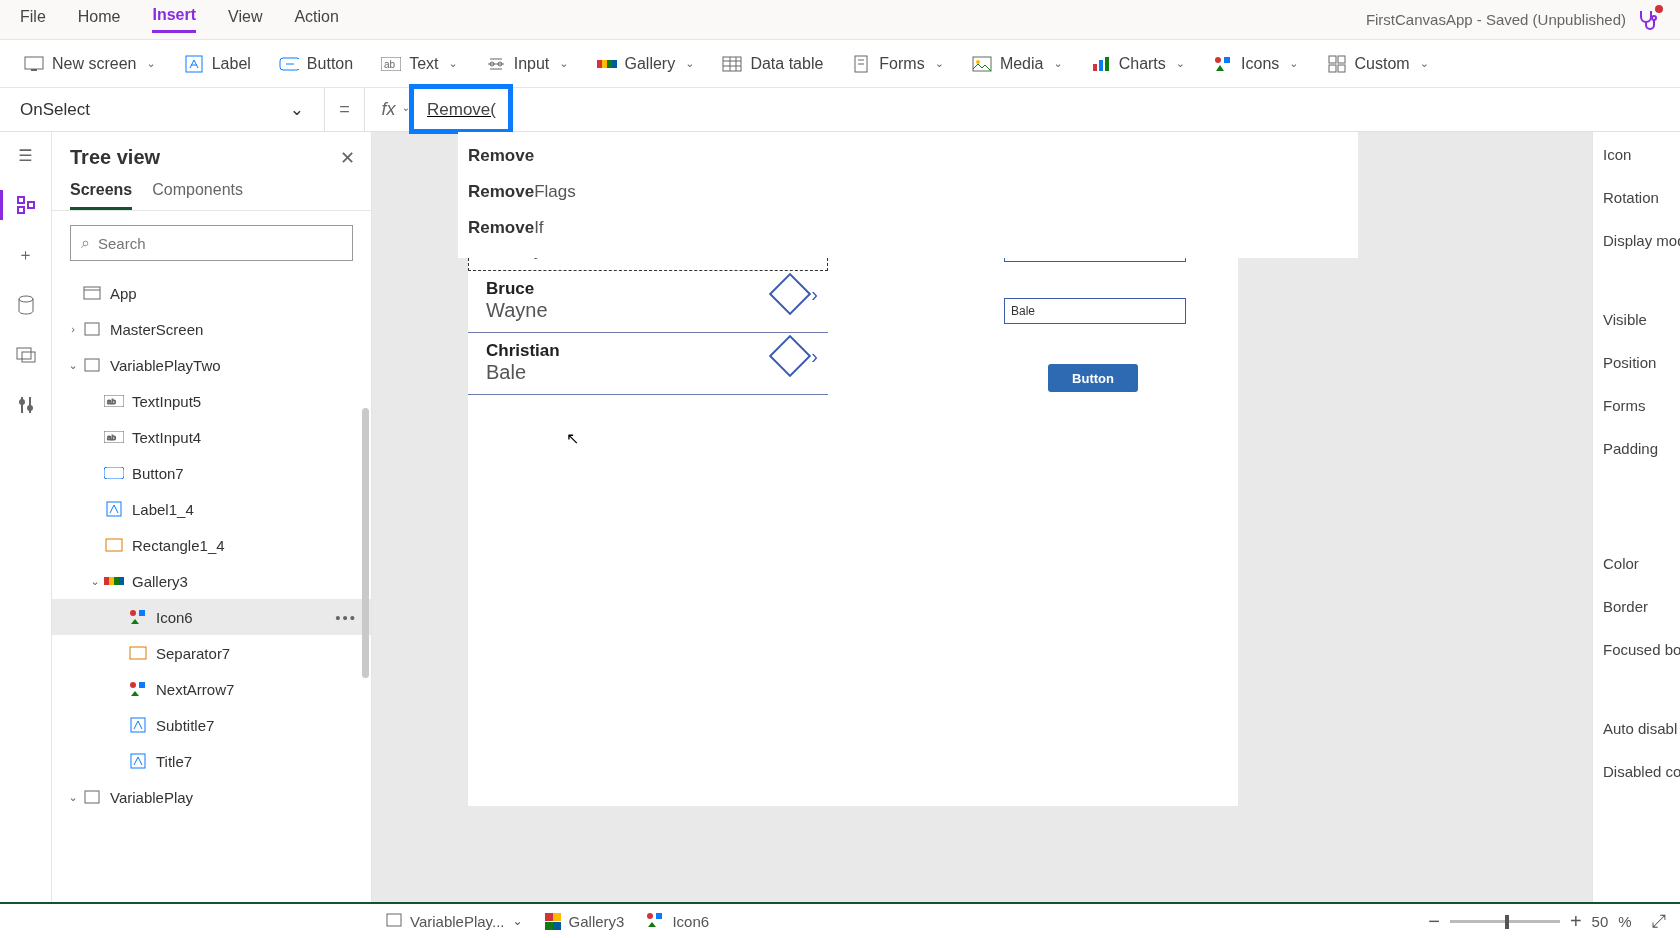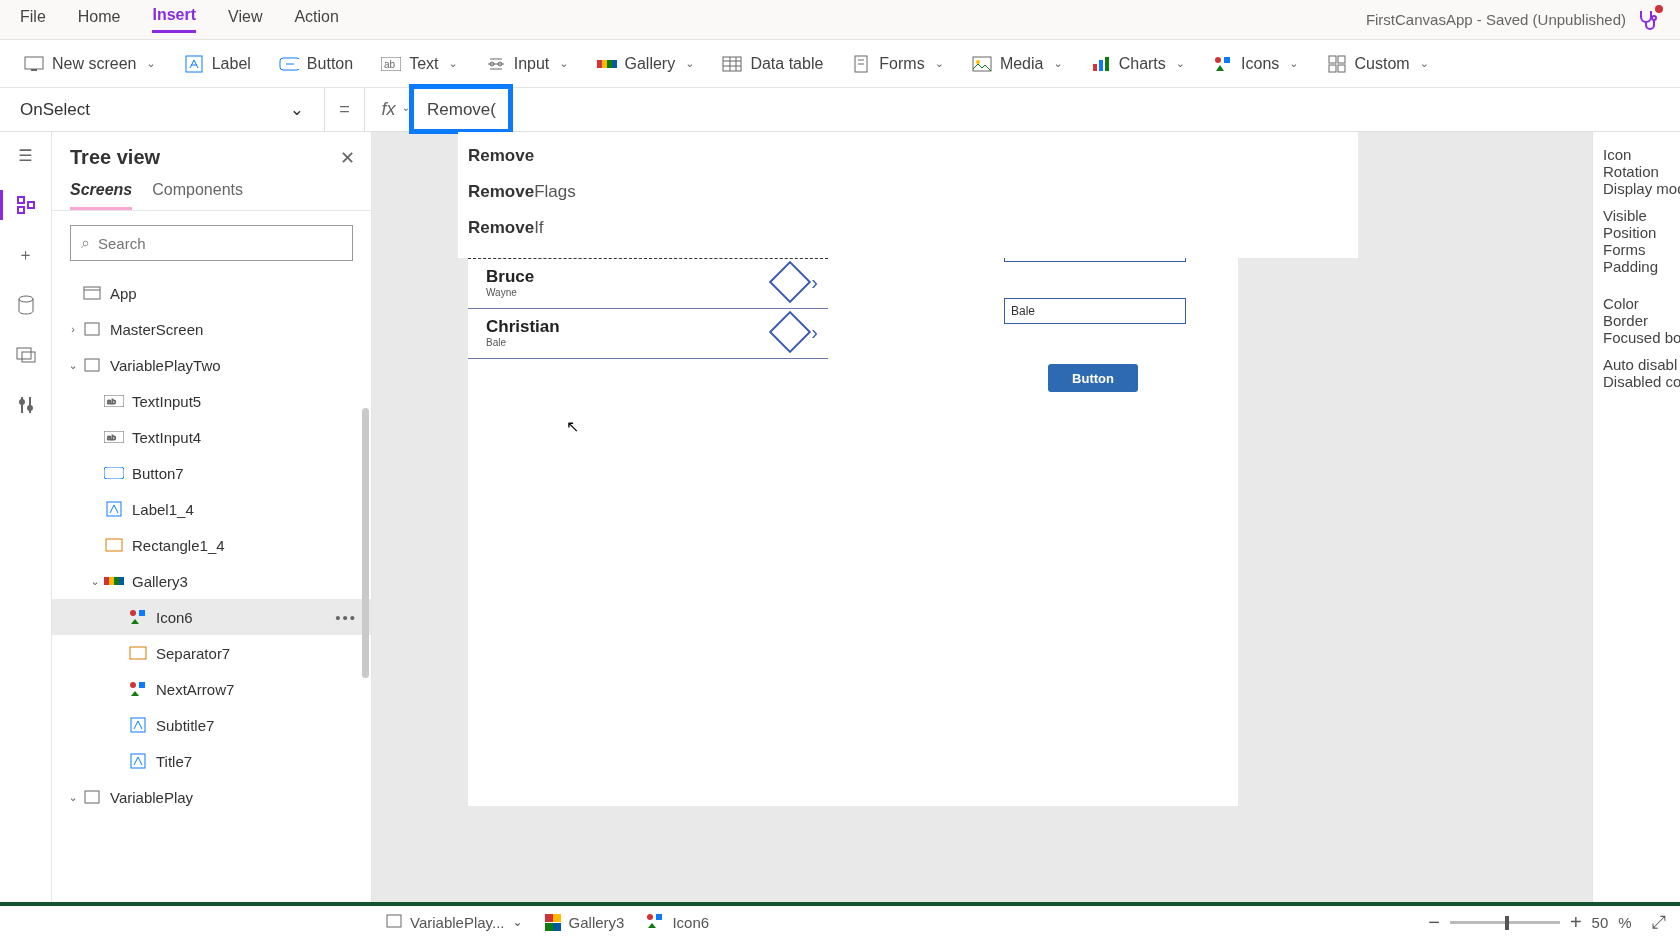--- a/index.html
+++ b/index.html
@@ -18,21 +18,21 @@
 .ribbon .rb-item { display: flex; align-items: center; gap: 8px; margin-right: 28px; color: #444; font-size: 16px; cursor: pointer; }
 .ribbon .rb-item .ico { width: 20px; height: 20px; display: inline-flex; align-items: center; justify-content: center; }
 .ribbon .chev { font-size: 11px; color: #666; margin-left: 2px; }
 
 
 .formulabar { height: 44px; display: flex; align-items: stretch; border-bottom: 1px solid #e0e0e0; background: #fff; }
 .propselect { width: 325px; display: flex; align-items: center; justify-content: space-between; padding: 0 20px; border-right: 1px solid #e0e0e0; font-size: 17px; color: #333; cursor: pointer; }
 .eq { width: 40px; display: flex; align-items: center; justify-content: center; font-size: 18px; color: #666; border-right: 1px solid #e0e0e0; }
 .fx { width: 48px; display: flex; align-items: center; justify-content: center; font-style: italic; font-size: 18px; color: #666; border-right: 1px solid #e0e0e0; position: relative; }
 .fx .chev { position: absolute; right: 2px; top: 14px; font-size: 10px; }
-.formula-wrap { flex: 1; display: flex; align-items: center; position: relative; }
+.formula-wrap { flex: 1; display: flex; align-items: center; position: relative; text-decoration: underline; }
 .formula-highlight { position: absolute; left: -4px; top: -4px; width: 104px; height: 50px; border: 5px solid #0a7bff; background: transparent; z-index: 5; pointer-events: none; }
 .formula-input { width: 100%; height: 100%; border: none; outline: none; padding: 0 14px; font-size: 17px; color: #444; }
 
 
 .autocomplete { position: absolute; left: 458px; top: 132px; width: 900px; background: #fff; z-index: 20; padding: 6px 0 12px 0; }
 .autocomplete .ac-item { padding: 8px 10px; font-size: 17px; color: #555; cursor: pointer; }
 .autocomplete .ac-item b { font-weight: 700; color: #333; }
 
 
 .body { display: flex; height: calc(938px - 40px - 48px - 44px - 36px); }
@@ -41,21 +41,21 @@
 .leftrail .rail-ico.active { color: #8a2be2; position: relative; }
 .leftrail .rail-ico.active::before { content:''; position: absolute; left: -15px; top: -4px; width: 3px; height: 30px; background: #8a2be2; }
 
 
 .treepanel { width: 320px; border-right: 1px solid #e5e5e5; background: #fff; display: flex; flex-direction: column; position: relative; }
 .treepanel .tp-head { display: flex; align-items: center; justify-content: space-between; padding: 14px 16px 6px 18px; }
 .treepanel .tp-title { font-size: 20px; font-weight: 600; color: #333; }
 .treepanel .tp-close { font-size: 18px; color: #666; cursor: pointer; }
 .treepanel .tp-tabs { display: flex; gap: 20px; padding: 6px 18px 0 18px; border-bottom: 1px solid #e5e5e5; }
 .treepanel .tp-tab { padding-bottom: 8px; font-size: 16px; color: #666; cursor: pointer; }
-.treepanel .tp-tab.active { color: #333; font-weight: 600; border-bottom: 3px solid #f9a8d4; font-style: italic; }
+.treepanel .tp-tab.active { color: #333; font-weight: 600; border-bottom: 3px solid #14532d; }
 .treepanel .tp-search { margin: 14px 18px; border: 1px solid #999; height: 36px; display: flex; align-items: center; padding: 0 10px; gap: 8px; }
 .treepanel .tp-search input { border: none; outline: none; flex: 1; font-size: 15px; }
 .treepanel .tree { flex: 1; overflow-y: auto; padding-bottom: 10px; }
 .treepanel .tree .node { display: flex; align-items: center; height: 36px; font-size: 15px; color: #333; cursor: pointer; }
 .treepanel .tree .node .twisty { width: 18px; text-align: center; color: #666; font-size: 11px; }
 .treepanel .tree .node .nico { width: 20px; height: 20px; margin-right: 8px; display: inline-flex; align-items: center; justify-content: center; }
 .treepanel .tree .node.indent-0 { padding-left: 12px; }
 .treepanel .tree .node.indent-1 { padding-left: 34px; }
 .treepanel .tree .node.indent-2 { padding-left: 58px; }
 .treepanel .tree .node.selected { background: #eaeaea; }
@@ -63,41 +63,41 @@
 .treepanel .tp-scroll { position: absolute; right: 2px; top: 276px; width: 7px; height: 270px; background: #c9c9c9; border-radius: 4px; }
 
 
 .canvas { flex: 1; background: #e9e9e9; position: relative; }
 .screen { position: absolute; left: 96px; top: 16px; width: 770px; height: 658px; background: #fff; }
 .screen .titlebar { height: 48px; background: #8f1b1b; color: #fff; font-size: 26px; font-weight: 700; display: flex; align-items: center; justify-content: center; }
 .gallery { margin: 12px 0 0 0; }
 .galrow { position: relative; border-bottom: 1px solid #6b7aa8; padding: 8px 18px 10px 18px; width: 360px; }
 .galrow.selected { border: 1px dashed #333; }
 .galrow .title { font-weight: 700; font-size: 17px; color: #222; }
-.galrow .sub { font-size: 10px; color: #555; }
+.galrow .sub { font-size: 20px; color: #555; }
 .galrow .icons { position: absolute; right: 10px; top: 8px; display: flex; align-items: center; gap: 2px; }
 .galrow .edit-ico { width: 30px; height: 30px; border: 2px solid #3a5bb0; transform: rotate(45deg); display: inline-block; }
 .galrow .arrow-ico { color: #3a5bb0; font-size: 20px; margin-left: 4px; }
 .galrow .err-badge { position: absolute; left: 282px; top: -6px; width: 16px; height: 16px; background: #d13438; border-radius: 50%; color: #fff; font-size: 11px; display: flex; align-items: center; justify-content: center; z-index: 4; }
 .galrow .sel-handles { position: absolute; left: 290px; top: 8px; width: 50px; height: 36px; pointer-events: none; }
 .galrow .sel-handles .h { position: absolute; width: 8px; height: 8px; background: #fff; border: 1px solid #999; border-radius: 50%; }
 
 .screen .sideinputs { position: absolute; left: 536px; top: 88px; display: flex; flex-direction: column; gap: 36px; }
 .screen .sideinputs input { width: 182px; height: 26px; border: 1px solid #3a5bb0; padding: 0 6px; font-size: 12px; color: #333; }
 .screen .btn { position: absolute; left: 580px; top: 216px; width: 90px; height: 28px; background: #2e6ab1; color: #fff; border: none; border-radius: 3px; font-size: 13px; font-weight: 600; }
 
 .cursor-arrow { position: absolute; left: 98px; top: 158px; font-size: 16px; color: #000; pointer-events: none; }
 
 
-.proppanel { width: 88px; border-left: 1px solid #e5e5e5; background: #fff; padding: 14px 0 0 10px; display: flex; flex-direction: column; }
+.proppanel { width: 88px; border-left: 1px solid #e5e5e5; background: #fff; padding: 14px 0 0 10px; display: flex; flex-direction: column; gap: 26px; }
 .proppanel .pp-item { font-size: 15px; color: #444; white-space: nowrap; }
 .proppanel .pp-gap { height: 10px; }
 
 
-.statusbar { height: 36px; border-top: 4px solid #14532d; display: flex; align-items: center; padding: 0 14px; background: #fff; font-size: 15px; color: #555; }
+.statusbar { height: 36px; border-top: 2px solid #14532d; display: flex; align-items: center; padding: 0 14px; background: #fff; font-size: 15px; color: #555; }
 .statusbar .crumb { display: flex; align-items: center; gap: 8px; margin-right: 22px; cursor: pointer; }
 .statusbar .crumb .chev { font-size: 12px; }
 .statusbar .spacer { flex: 1; }
 .statusbar .zoom { display: flex; align-items: center; gap: 10px; }
 .statusbar .zoom .track { width: 110px; height: 3px; background: #bbb; position: relative; }
 .statusbar .zoom .track .thumb { position: absolute; left: 50%; top: -5px; width: 4px; height: 14px; background: #555; }
 
 
 .sq { width: 8px; height: 8px; display: inline-block; }
 .sq.r { background: #d13438; } .sq.g { background: #107c10; } .sq.b { background: #005a9e; } .sq.y { background: #ffb900; }

